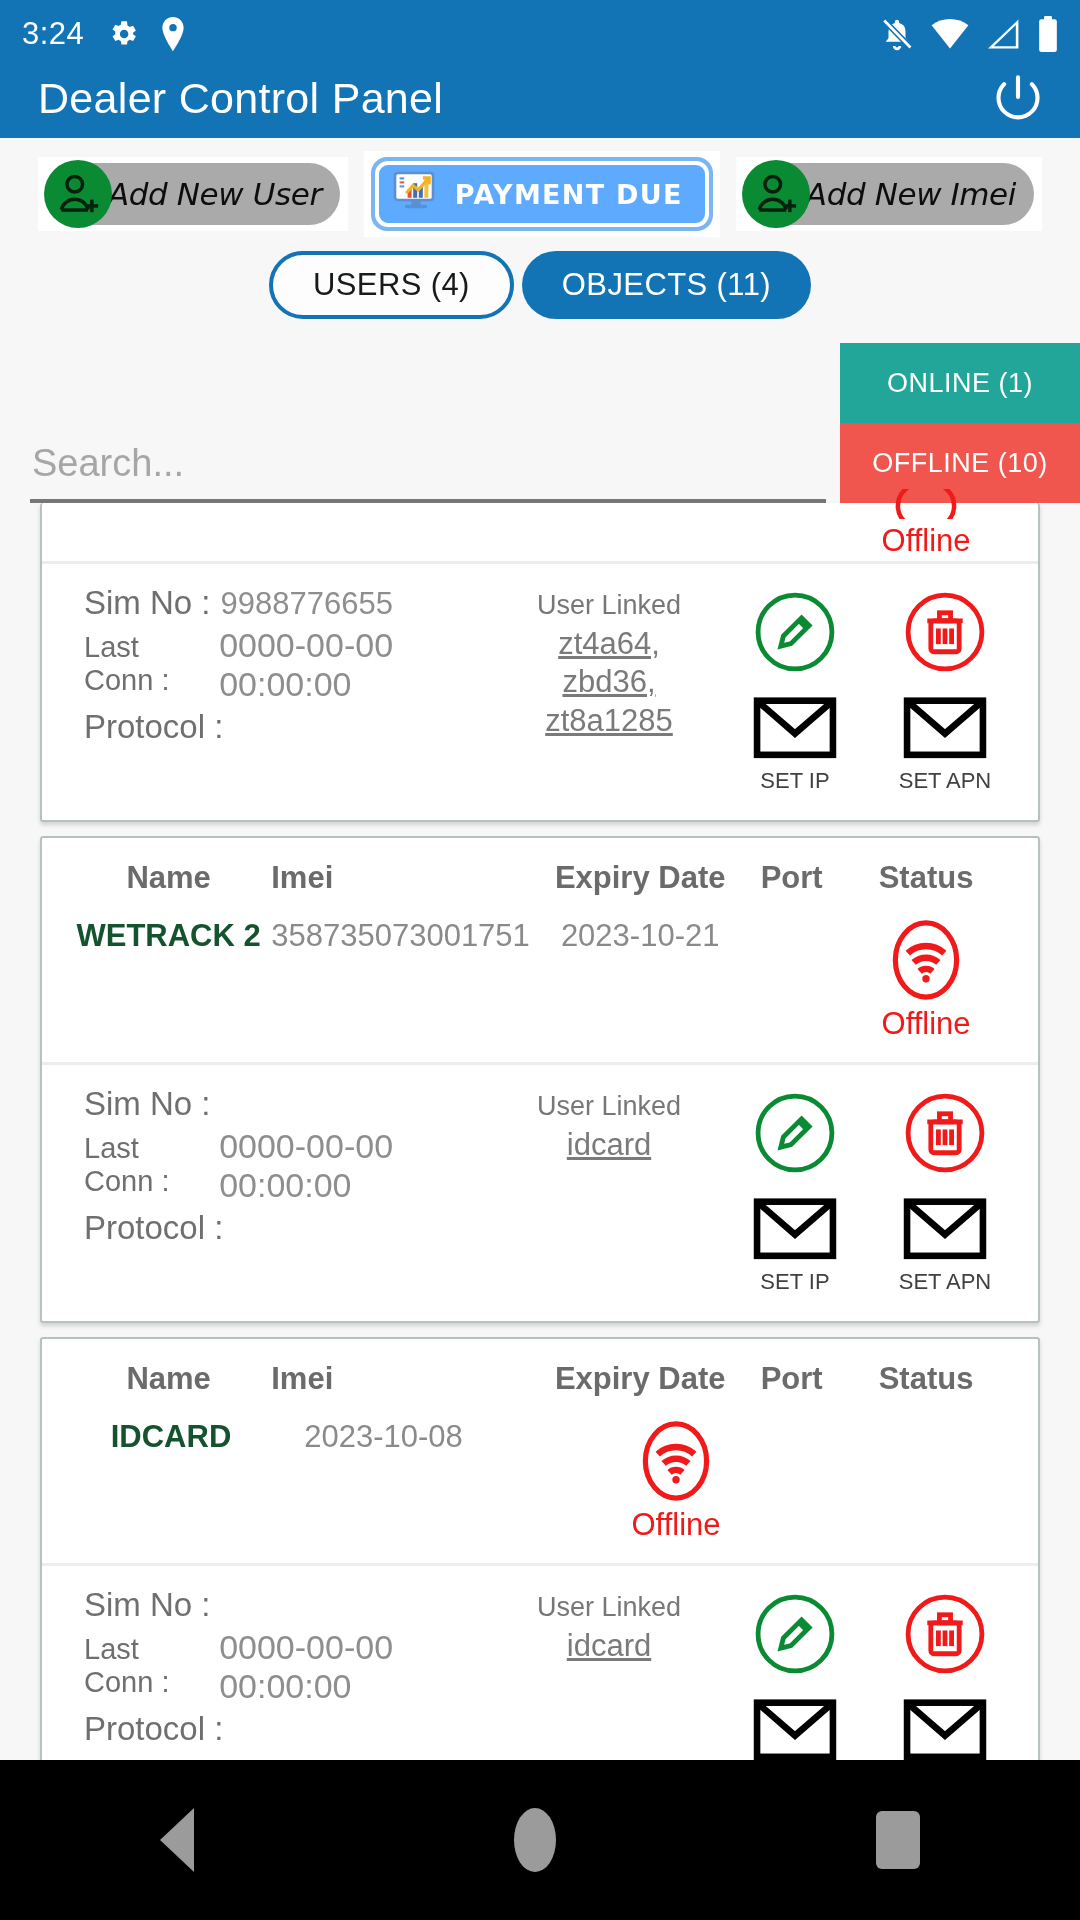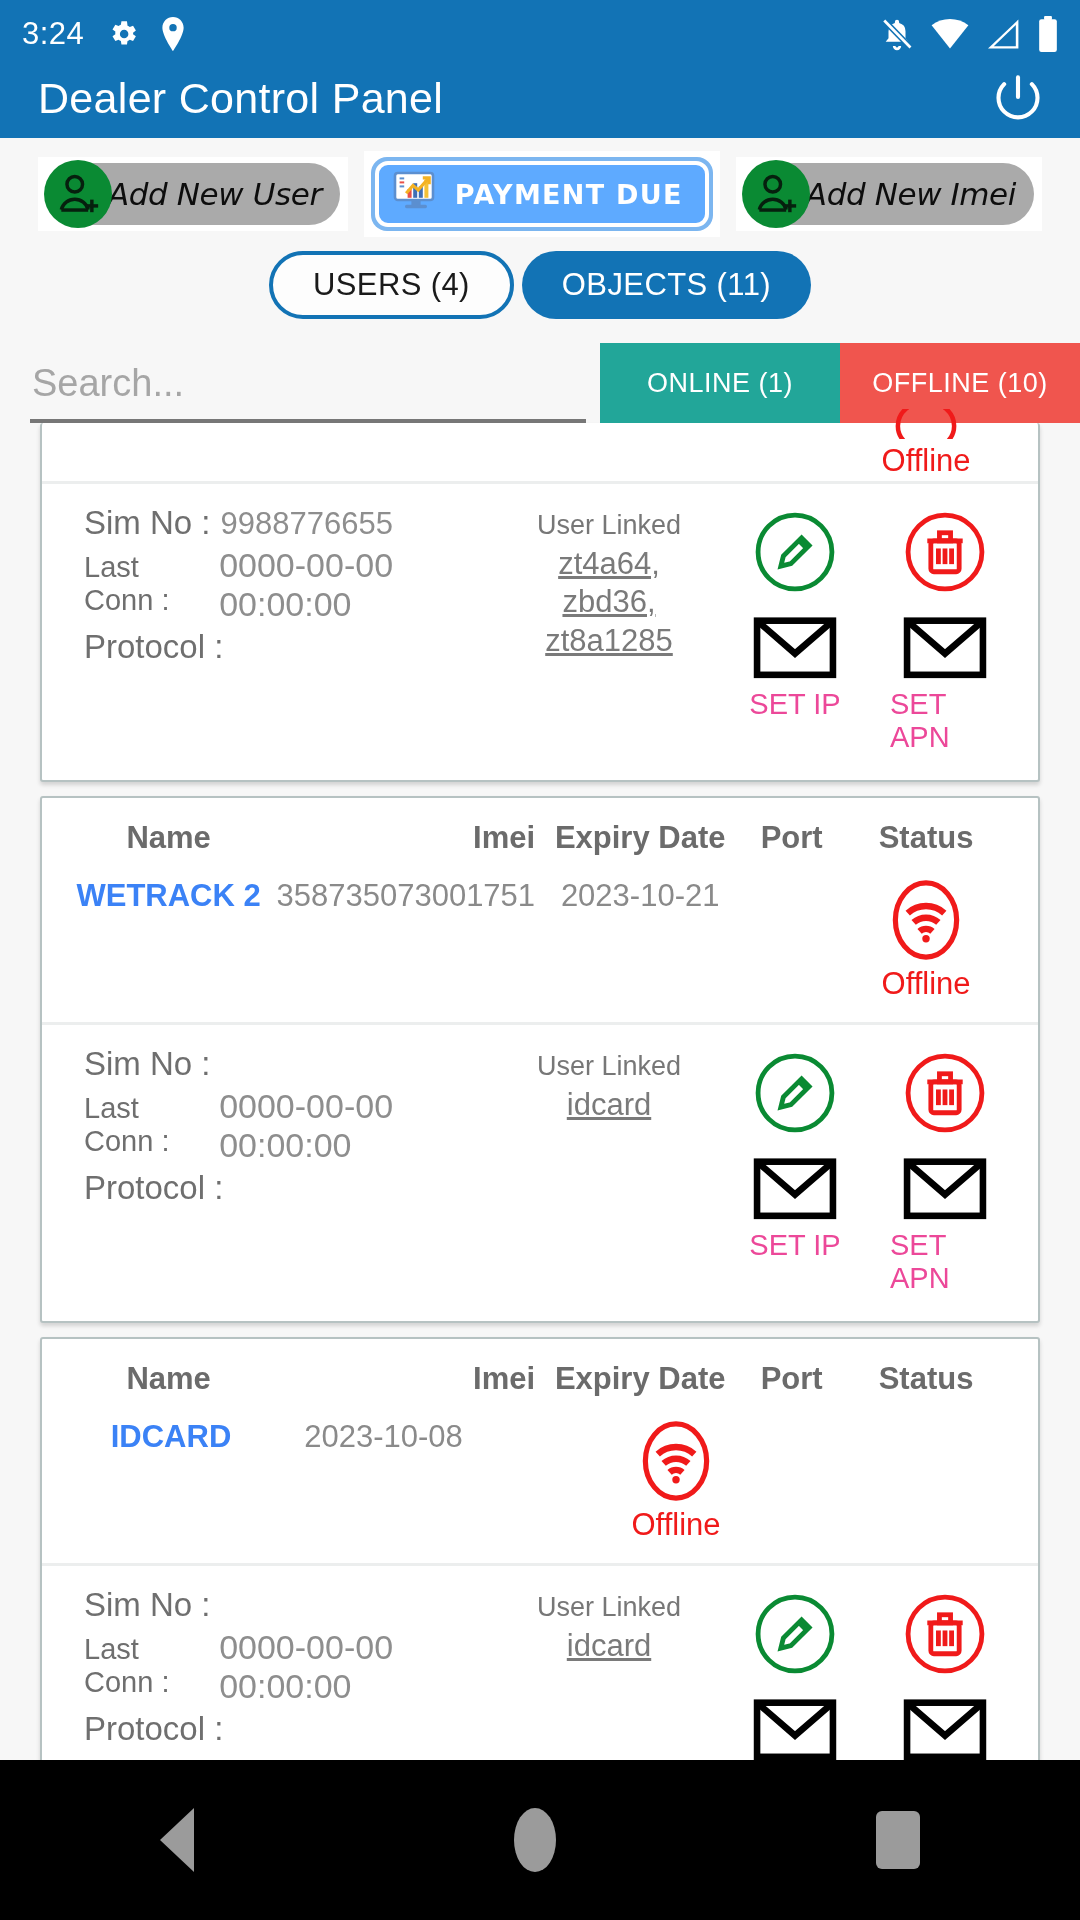--- a/index.html
+++ b/index.html
@@ -80,21 +80,21 @@
 
   
   .search-row { display:flex; align-items:flex-end; padding:24px 0 0 0; }
   .search-box { flex:1; margin:0 0 0 30px; padding-right:14px; }
   .search-input {
     width:100%; border:none; border-bottom:4px solid #777; background:transparent;
     font-size:38px; color:#a6a6a6; padding:0 0 14px 2px; outline:none;
     font-family:"Liberation Sans", sans-serif;
   }
   .search-input::placeholder { color:#a6a6a6; }
-  .filters { display:flex; }
+  .filters { display:flex;flex-direction:column; }
   .filter {
     width:240px; height:80px; display:flex; align-items:center; justify-content:center;
     color:#ffffff; font-size:27px; letter-spacing:.5px;
   }
   .filter-online { background:#22a699; }
   .filter-offline { background:#f0554e; }
 
   
   .list { padding:0 0 0 0; }
   .card {
@@ -102,27 +102,27 @@
     border:2px solid #b6c2c2; border-radius:3px;
     box-shadow:0 3px 4px rgba(0,0,0,.15);
   }
   .card.clipped { margin-top:0; border-top:none; }
 
   .table-head, .table-row {
     display:flex; align-items:center; padding:16px 24px;
   }
   .table-head { padding-top:22px; padding-bottom:4px; }
   .col-name  { width:210px; text-align:center; }
-  .col-imei  { width:270px; text-align:right; }
+  .col-imei  { width:270px; text-align:left; }
   .col-exp   { width:215px; text-align:center; }
   .col-port  { width:95px;  text-align:center; }
   .col-stat  { width:180px; text-align:center; }
   .th { color:#6b6b6b; font-size:31px; font-weight:bold; }
   .td { color:#8a8a8a; font-size:31px; }
-  .td.name { color:#3b82f6; font-weight:bold; }
+  .td.name { color:#14532d; font-weight:bold; }
   .table-row { padding-top:18px; padding-bottom:14px; align-items:flex-start; }
   .status-cell { display:flex; flex-direction:column; align-items:center; gap:4px; }
   .offline-text { color:#f01a1a; font-size:31px; }
 
   .divider { height:3px; background:#eceeee; margin:6px 0 0 0; }
 
   .detail {
     display:flex; padding:20px 22px 26px 22px; min-height:210px;
   }
   .detail-left { width:430px; padding-left:20px; }
@@ -139,21 +139,21 @@
   .ul-title { color:#777; font-size:27px; margin-bottom:4px; }
   .ul-link {
     color:#7a7a7a; font-size:31px; text-decoration:underline; line-height:1.24;
     text-align:center;
   }
 
   .detail-right { flex:1; display:flex; flex-direction:column; align-items:flex-end;
                   padding-right:16px; }
   .icon-row { display:flex; gap:40px; padding-top:2px; }
   .icon-cell { width:110px; display:flex; flex-direction:column; align-items:center; }
-  .icon-caption { color:#ec4899; font-size:29px; margin-top:2px; }
+  .icon-caption { color:#404040; font-size:22px; margin-top:2px; }
   .circle-btn { width:92px; height:92px; display:flex; align-items:center; justify-content:center; }
 
   
   .navbar {
     position:absolute; left:0; bottom:0; width:1080px; height:160px;
     background:#000000; display:flex; align-items:center; justify-content:space-around;
   }
   .nav-back { width:0;height:0;border-top:32px solid transparent;border-bottom:32px solid transparent;
               border-right:34px solid #9b9b9b; }
   .nav-home { width:42px; height:64px; background:#9b9b9b; border-radius:50%; }

